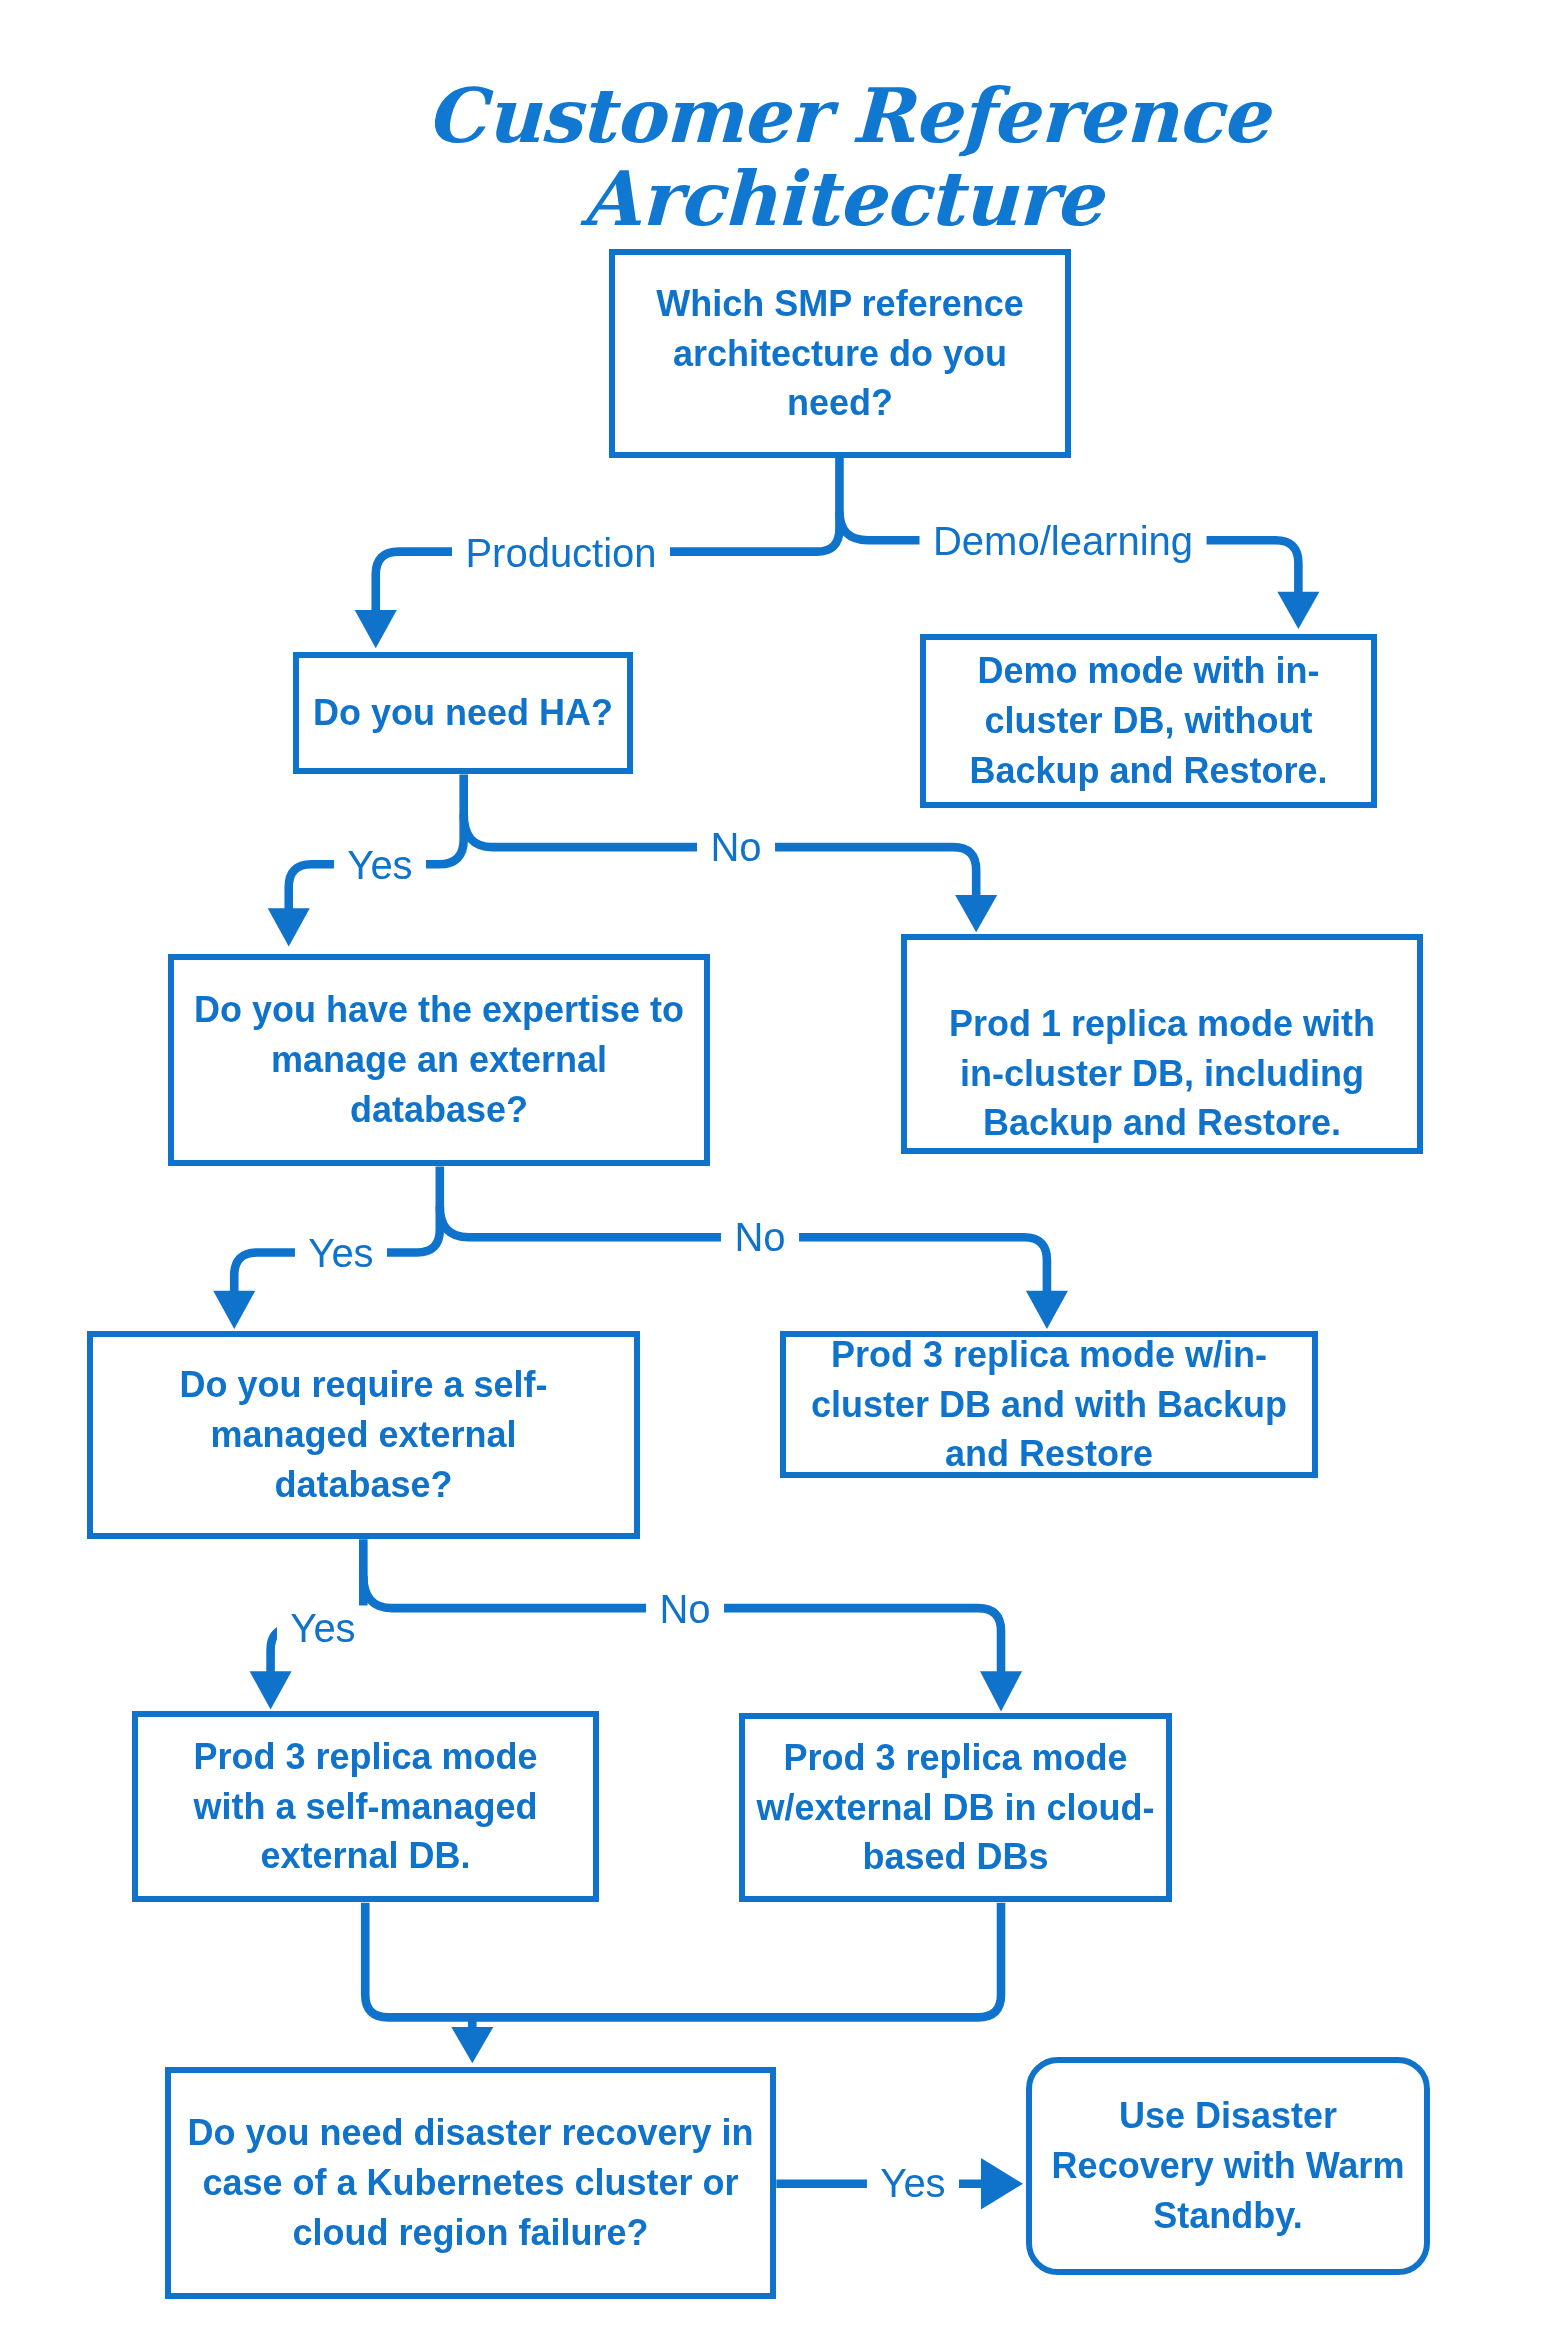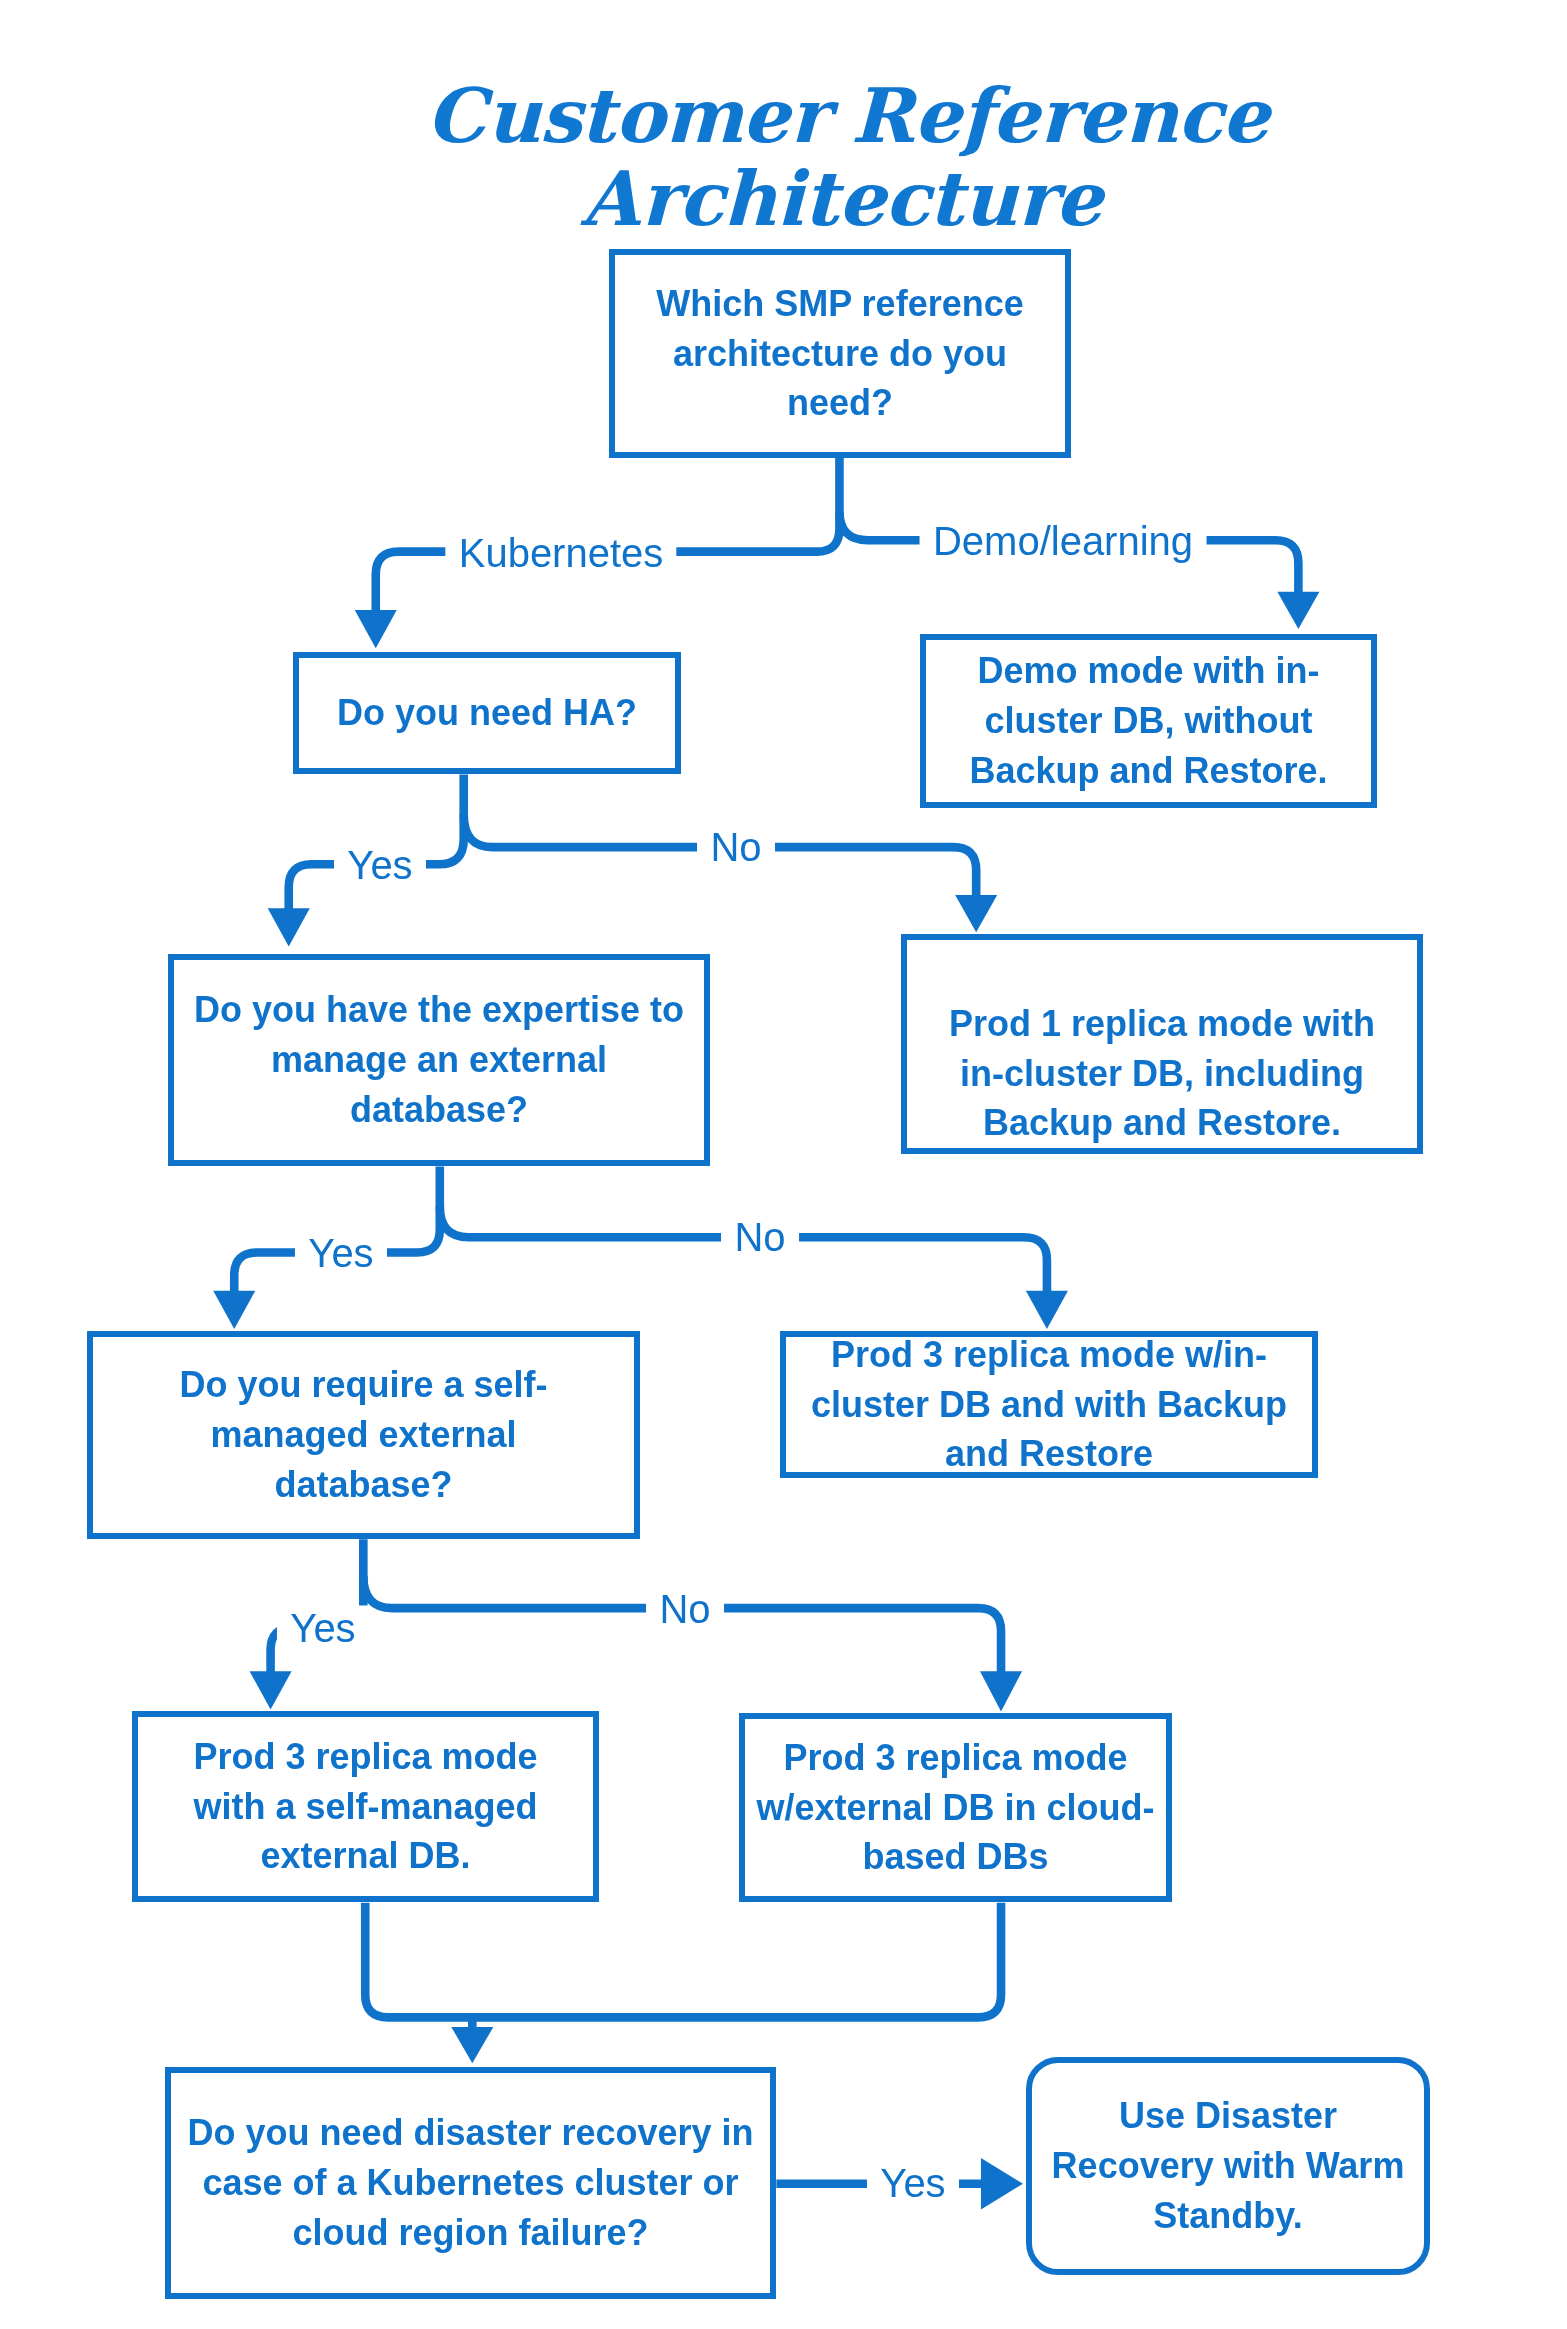--- a/index.html
+++ b/index.html
@@ -80,21 +80,21 @@
     <path d="M 812 2284 L 1028 2284"></path>
     <polygon points="1026,2257 1026,2311 1070,2284"></polygon>
   </svg>
 
   <div class="title">Customer Reference Architecture</div>
 
   <div class="node" style="left:609px;top:249px;width:462px;height:209px;padding:0 27px;">
     <span>Which SMP reference architecture do you need?</span>
   </div>
 
-  <div class="node" style="left:293px;top:652px;width:388px;height:122px;padding:0 7.6px;">
+  <div class="node" style="left:293px;top:652px;width:340px;height:122px;padding:0 7.6px;">
     <span>Do you need HA?</span>
   </div>
 
   <div class="node" style="left:920px;top:634px;width:457px;height:174px;padding:0 24px;">
     <span>Demo mode with in-cluster DB, without Backup and Restore.</span>
   </div>
 
   <div class="node" style="left:168px;top:954px;width:542px;height:212px;padding:0 15.3px;">
     <span>Do you have the expertise to manage an external database?</span>
   </div>
@@ -120,21 +120,21 @@
   </div>
 
   <div class="node" style="left:165px;top:2067px;width:611px;height:232px;padding:0 11.5px;">
     <span>Do you need disaster recovery in case of a Kubernetes cluster or cloud region failure?</span>
   </div>
 
   <div class="node" style="left:1026px;top:2057px;width:404px;height:218px;padding:0 19px;border-radius:32px;">
     <span>Use Disaster Recovery with Warm Standby.</span>
   </div>
 
-  <span class="edge-label" style="left:561px;top:553px;">Kubernetes</span>
+  <span class="edge-label" style="left:561px;top:553px;">Production</span>
   <span class="edge-label" style="left:1063px;top:541px;">Demo/learning</span>
 
   <span class="edge-label" style="left:380px;top:865px;">Yes</span>
   <span class="edge-label" style="left:736px;top:847px;">No</span>
 
   <span class="edge-label" style="left:341px;top:1253px;">Yes</span>
   <span class="edge-label" style="left:760px;top:1237px;">No</span>
 
   <span class="edge-label" style="left:323px;top:1628px;">Yes</span>
   <span class="edge-label" style="left:685px;top:1609px;">No</span>

